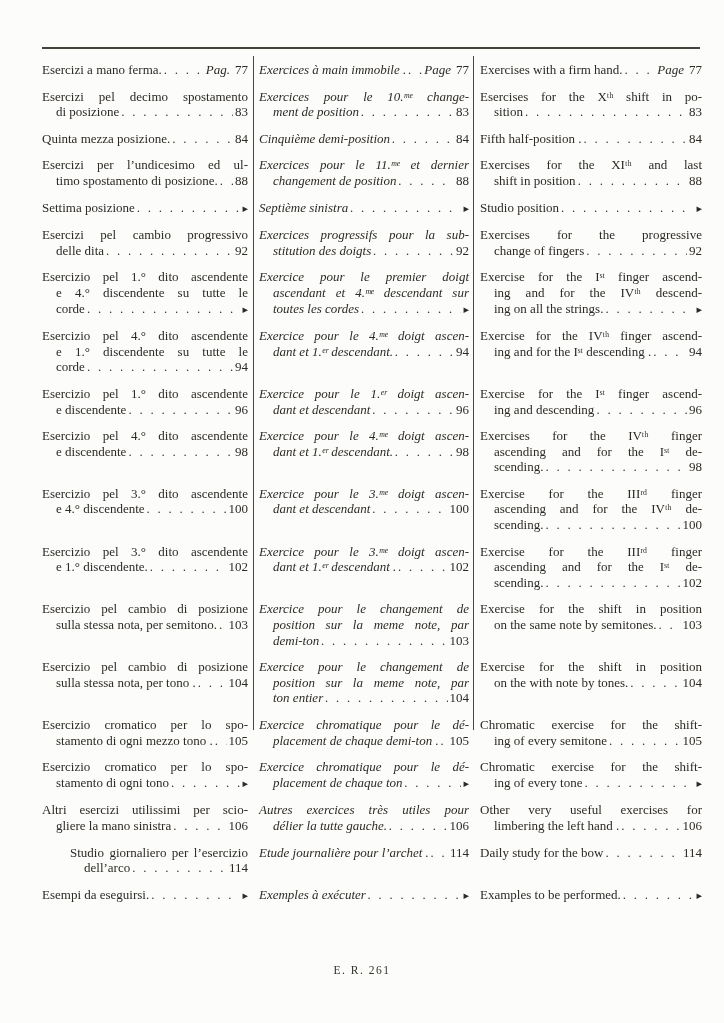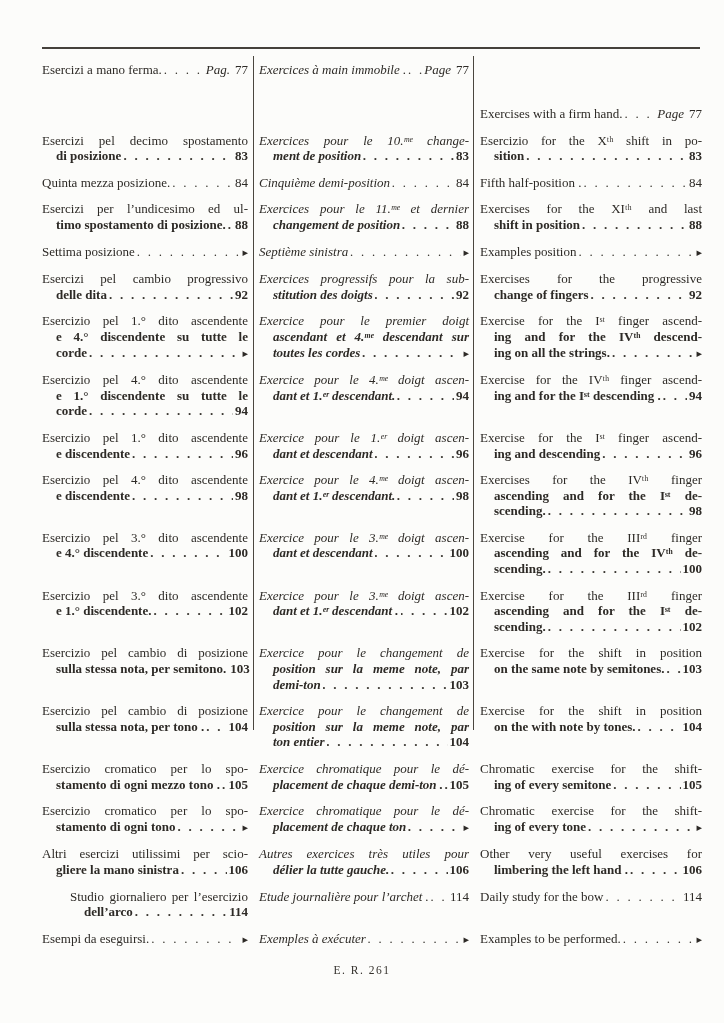--- a/index.html
+++ b/index.html
@@ -25,21 +25,21 @@
   }
   .divider {
     position:absolute; top:56px; width:1px; height:674px;
     background:#4a463f;
   }
   .divider.d1 { left:253px; }
   .divider.d2 { left:473px; }
   .entry { align-self:start; }
   .entry.italic { font-style:italic; }
   .line { text-align:justify; text-align-last:justify; }
-  .line.cont { padding-left:14px;font-weight:bold; }
+  .line.cont { padding-left:14px; }
   .line.last { display:flex; align-items:baseline; text-align:left; text-align-last:auto; }
   .line.last .t { white-space:nowrap; }
   .leader { flex:1 1 auto; overflow:hidden; white-space:nowrap; min-width:0; margin:0 2px; }
   .leader::before { content:". . . . . . . . . . . . . . . . . . . . . . . . ."; word-spacing:4.5px; color:#3a3731; }
   .plabel { font-style:italic; margin-right:5px; white-space:nowrap; }
   .pnum { font-style:normal; white-space:nowrap; text-align:right; }
   .pnum.ditto { font-size:11px; }
   .footer {
     position:absolute; left:0; right:0; top:964px;
     text-align:center; font-size:11.5px; letter-spacing:1.5px; color:#35322d;
@@ -348,30 +348,30 @@
           <span class="pnum">114</span>
         </div>
       </div>
       <div class="entry italic" style="grid-area: 19 / 2;">
         <div class="line last">
           <span class="t">Exemples à exécuter</span>
           <span class="leader"></span>
           <span class="pnum ditto">▸</span>
         </div>
       </div>
-      <div class="entry roman" style="grid-area: 1 / 3; margin-top: 44px;">
+      <div class="entry roman" style="grid-area: 1 / 3;">
         <div class="line last">
           <span class="t">Exercises with a firm hand.</span>
           <span class="leader"></span>
           <span class="plabel">Page</span>
           <span class="pnum">77</span>
         </div>
       </div>
       <div class="entry roman" style="grid-area: 2 / 3;">
-        <div class="line">Esercizio for the Xᵗʰ shift in po-</div>
+        <div class="line">Esercises for the Xᵗʰ shift in po-</div>
         <div class="line cont last">
           <span class="t">sition</span>
           <span class="leader"></span>
           <span class="pnum">83</span>
         </div>
       </div>
       <div class="entry roman" style="grid-area: 3 / 3;">
         <div class="line last">
           <span class="t">Fifth half-position .</span>
           <span class="leader"></span>
@@ -381,21 +381,21 @@
       <div class="entry roman" style="grid-area: 4 / 3;">
         <div class="line">Exercises for the XIᵗʰ and last</div>
         <div class="line cont last">
           <span class="t">shift in position</span>
           <span class="leader"></span>
           <span class="pnum">88</span>
         </div>
       </div>
       <div class="entry roman" style="grid-area: 5 / 3;">
         <div class="line last">
-          <span class="t">Examples position</span>
+          <span class="t">Studio position</span>
           <span class="leader"></span>
           <span class="pnum ditto">▸</span>
         </div>
       </div>
       <div class="entry roman" style="grid-area: 6 / 3;">
         <div class="line">Exercises for the progressive</div>
         <div class="line cont last">
           <span class="t">change of fingers</span>
           <span class="leader"></span>
           <span class="pnum">92</span>

